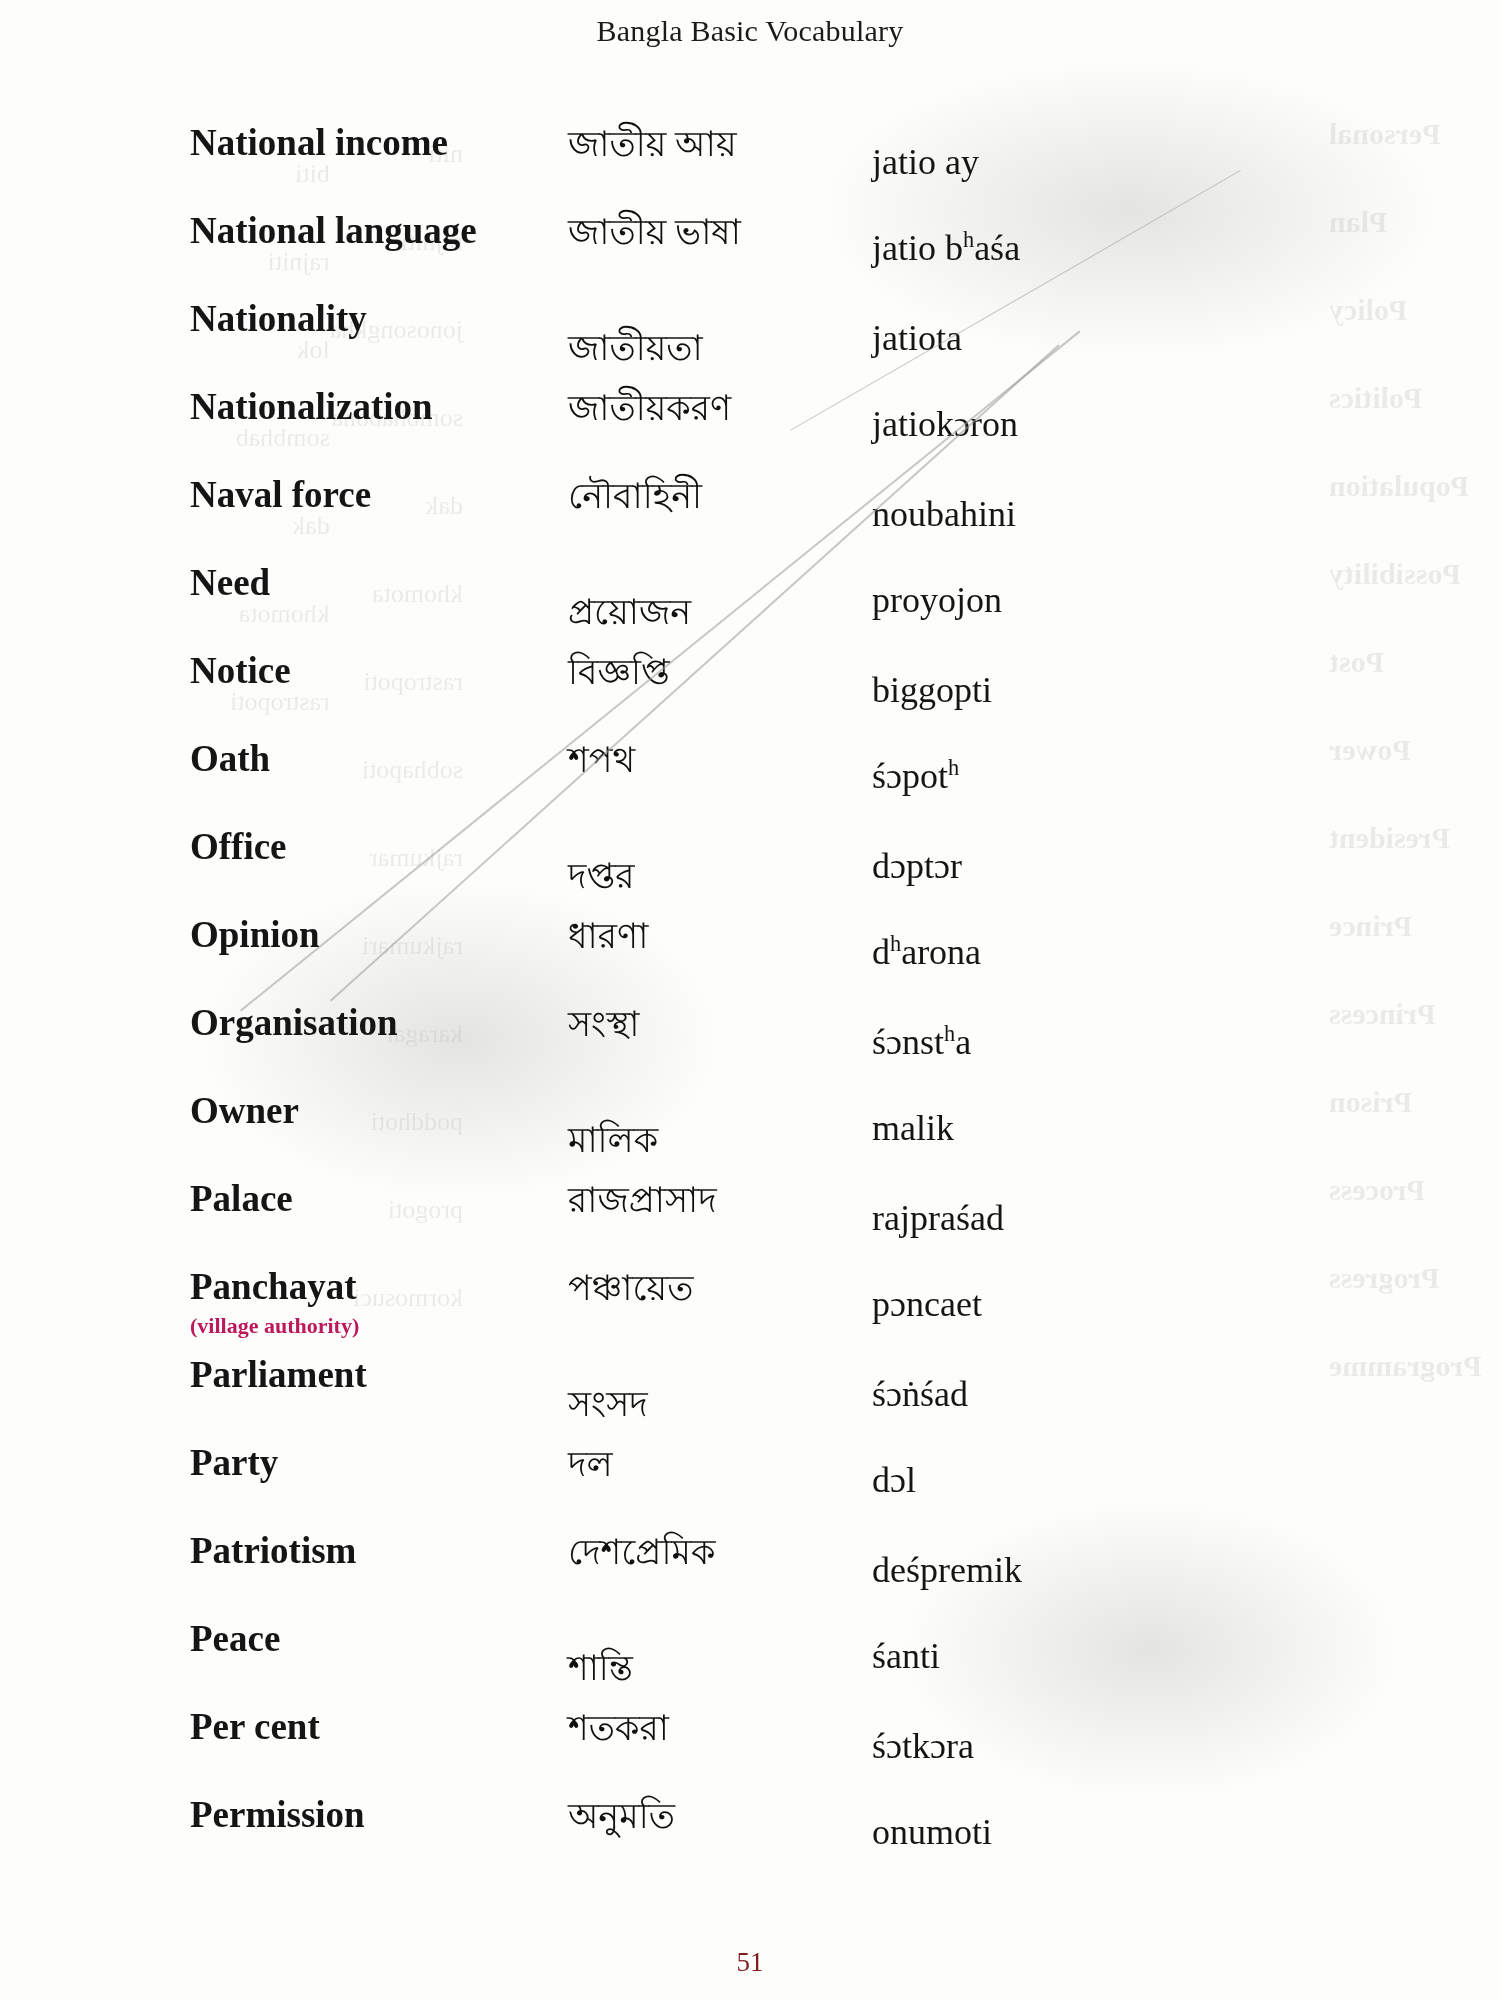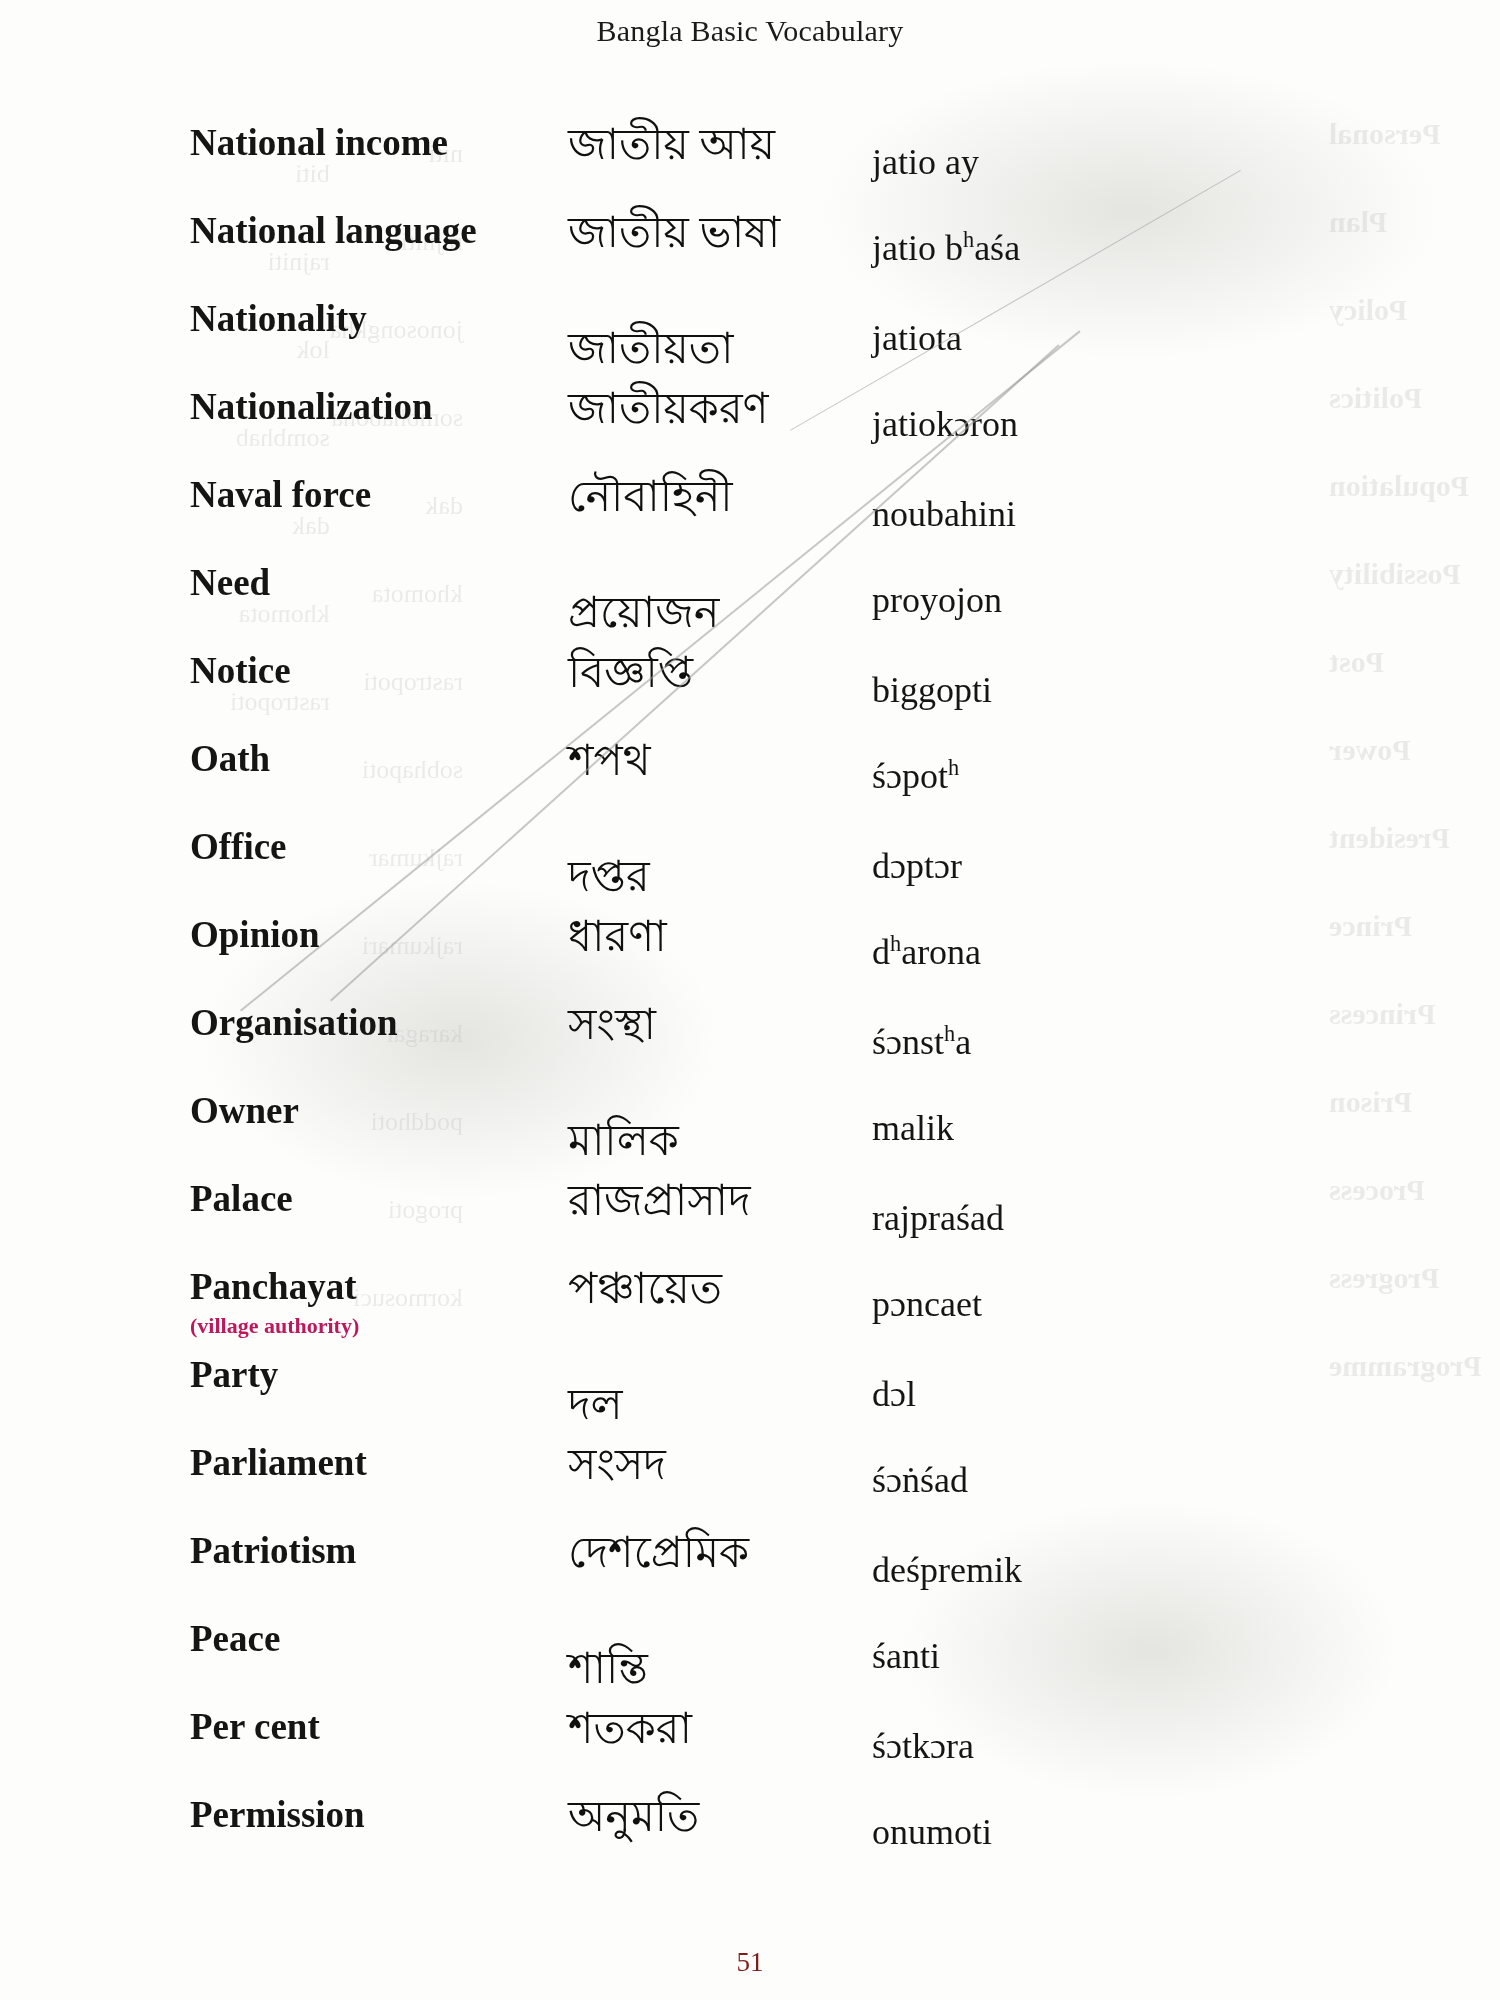--- a/index.html
+++ b/index.html
@@ -94,21 +94,21 @@
     display: block;
     font-size: 22px;
     line-height: 24px;
     margin-top: 2px;
     color: #be185d;
   }
   .row .bn {
     position: absolute;
     left: 568px;
     top: 2px;
-    font-size: 43px;
+    font-size: 35px;
     line-height: 50px;
     color: #101010;
     white-space: nowrap;
     font-family: "Liberation Serif", "DejaVu Sans", serif;
   }
   .row .tr {
     position: absolute;
     left: 872px;
     top: 18px;
     font-size: 36px;
@@ -287,30 +287,30 @@
         <div class="en">Palace</div>
         <div class="bn">রাজপ্রাসাদ</div>
         <div class="tr">rajpraśad</div>
       </div>
       <div class="row">
         <div class="en">Panchayat<span class="sub">(village authority)</span></div>
         <div class="bn">পঞ্চায়েত</div>
         <div class="tr">pɔncaet</div>
       </div>
       <div class="row">
+        <div class="en">Parliament</div>
+        <div class="bn">সংসদ</div>
+        <div class="tr">śɔṅśad</div>
+      </div>
+      <div class="row">
         <div class="en">Party</div>
         <div class="bn">দল</div>
         <div class="tr">dɔl</div>
       </div>
       <div class="row">
-        <div class="en">Parliament</div>
-        <div class="bn">সংসদ</div>
-        <div class="tr">śɔṅśad</div>
-      </div>
-      <div class="row">
         <div class="en">Patriotism</div>
         <div class="bn">দেশপ্রেমিক</div>
         <div class="tr">deśpremik</div>
       </div>
       <div class="row">
         <div class="en">Peace</div>
         <div class="bn">শান্তি</div>
         <div class="tr">śanti</div>
       </div>
       <div class="row">

